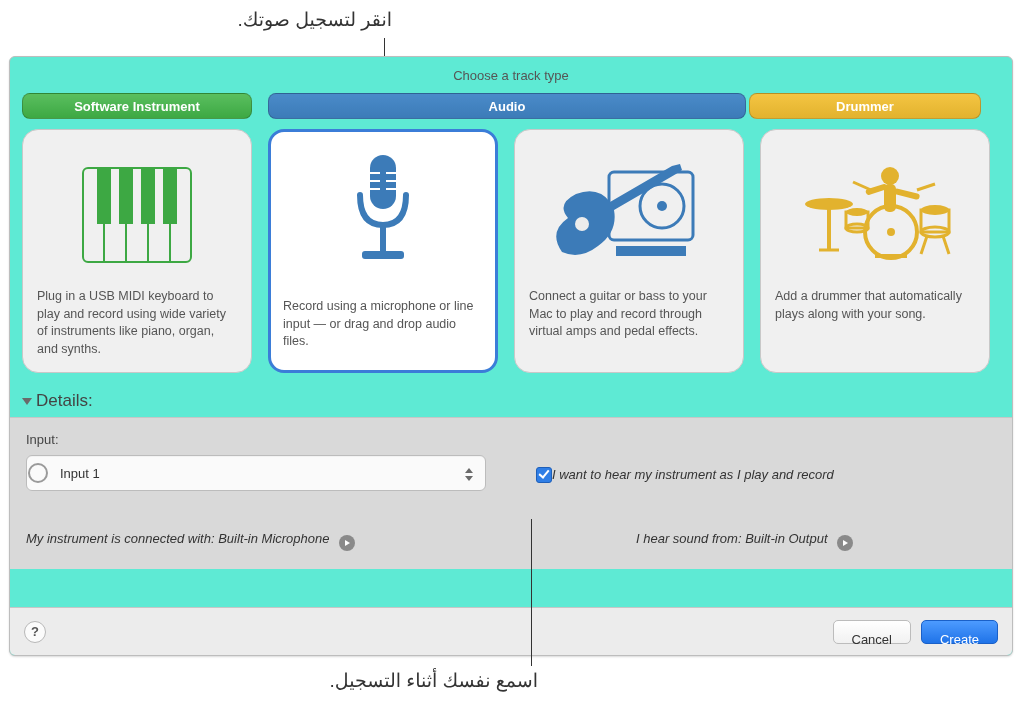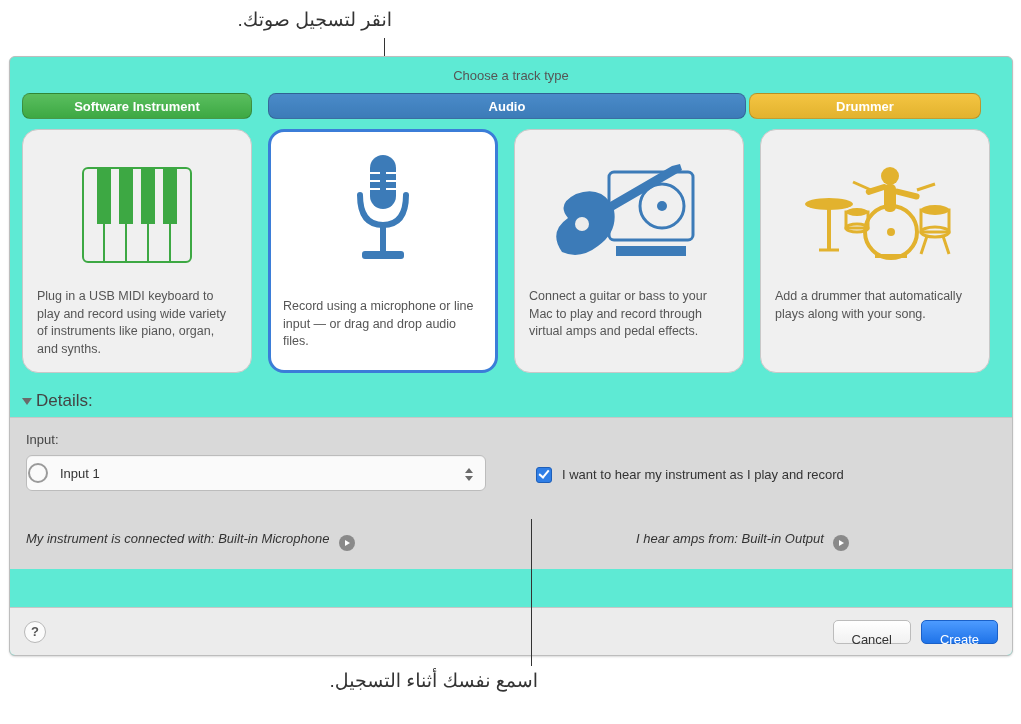--- a/index.html
+++ b/index.html
@@ -184,21 +184,21 @@
     gap: 3px;
   }
   .sa-up, .sa-down {
     width: 0; height: 0;
     border-left: 4px solid transparent;
     border-right: 4px solid transparent;
   }
   .sa-up { border-bottom: 5px solid #6a6a6a; }
   .sa-down { border-top: 5px solid #6a6a6a; }
 
-  .checkbox-row { display: flex; align-items: center; gap: 10px; margin-top: 4px; }
+  .checkbox-row { display: flex; align-items: center; gap: 0; margin-top: 4px; font-style: italic; }
   .chk {
     width: 16px; height: 16px;
     background: #2f7ee6;
     border-radius: 3px;
     position: relative;
     border: 1px solid #1e5fb8;
   }
   .chk::after {
     content: "";
     position: absolute;
@@ -413,21 +413,21 @@
         </div>
       </div>
     </div>
 
     <div class="connect-row">
       <div class="left-text">
         <span>My instrument is connected with: </span><span>Built-in Microphone</span>
         <span class="arrow-circle"></span>
       </div>
       <div class="right-text">
-        <span>I hear amps from: </span><span>Built-in Output</span>
+        <span>I hear sound from: </span><span>Built-in Output</span>
         <span class="arrow-circle"></span>
       </div>
     </div>
   </div>
 
   <div class="footer">
     <div class="help">?</div>
     <div class="footer-spacer"></div>
     <div class="btn">Cancel</div>
     <div class="btn primary">Create</div>

